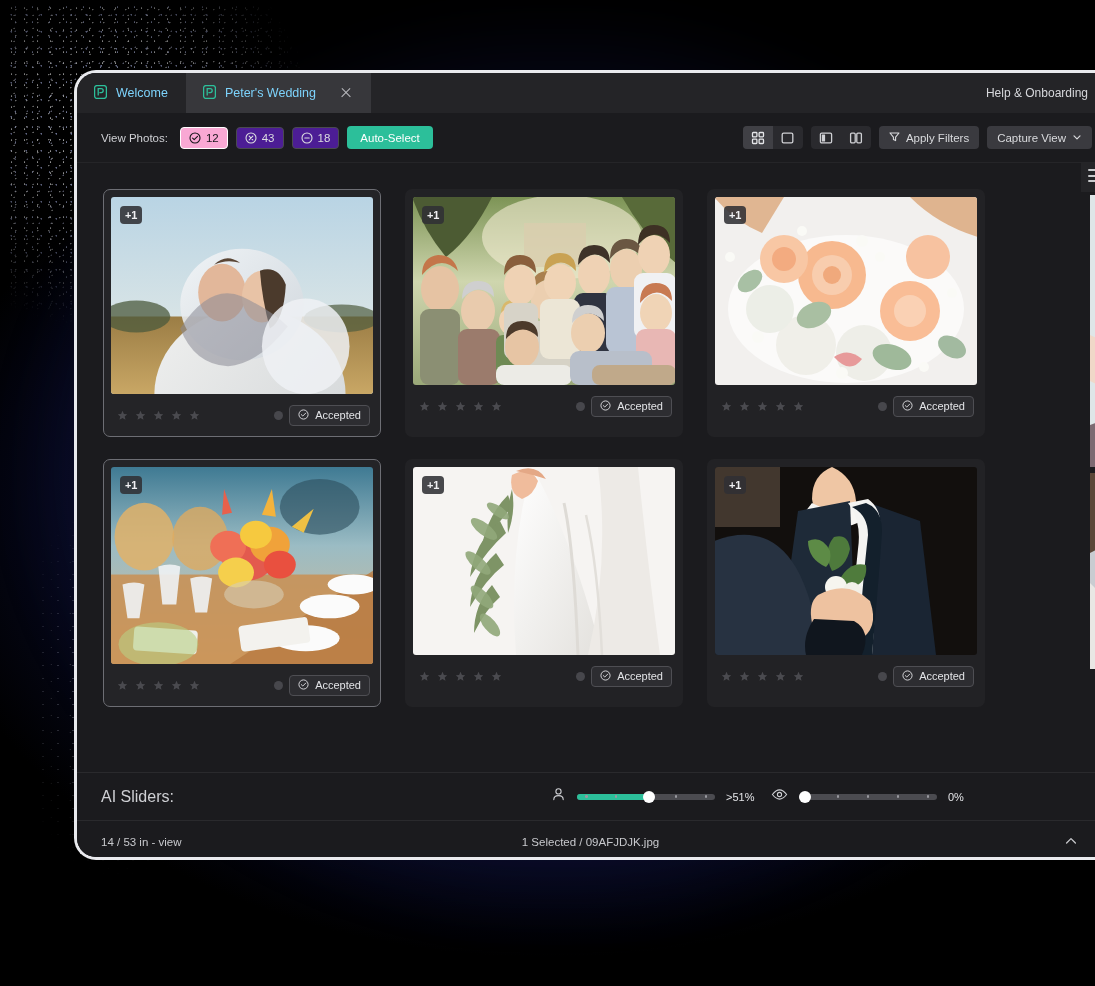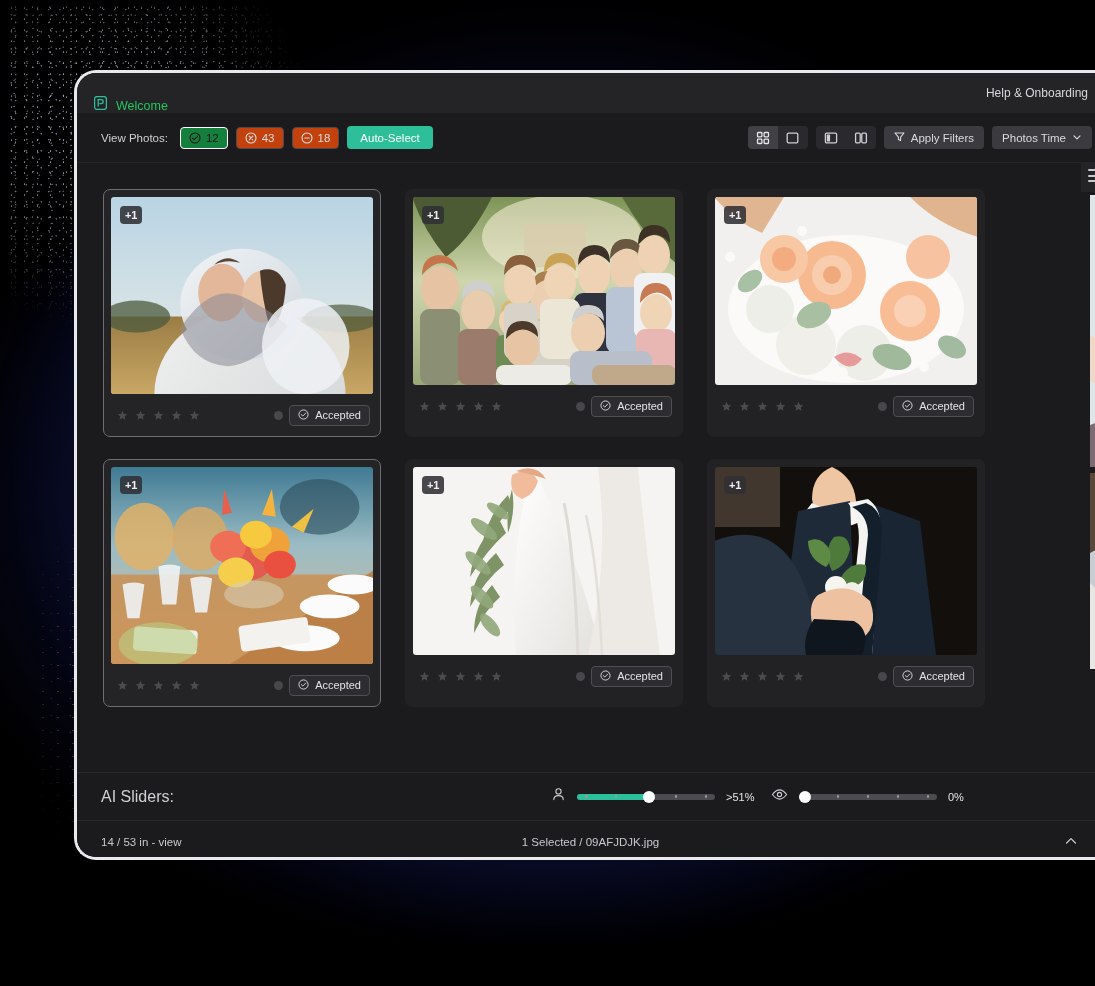--- a/index.html
+++ b/index.html
@@ -65,23 +65,23 @@
 
   
   #titlebar {
     position: relative;
     height: 40px;
     background: #242427;
     display: flex;
     align-items: stretch;
   }
   .tab {
-    display: flex; align-items: flex-end; gap: 9px;
+    display: flex; align-items: center; gap: 9px;
     padding: 0 18px 0 17px;
-    font-size: 12.5px; color: #22c55e;
+    font-size: 12.5px; color: #7dd3fc;
     cursor: default;
   }
   .tab.active { background: #37373b; }
   .tab .logo { display: block; }
   .tab .close {
     margin-left: 14px; width: 14px; height: 14px;
     position: relative; opacity: .82;
   }
   .tab .close::before, .tab .close::after {
     content: ""; position: absolute; left: 1px; top: 6px;
@@ -108,23 +108,23 @@
   }
   #view-photos-label { font-size: 11.5px; color: #cfd0d4; margin-right: 4px; }
 
   .chip {
     height: 22px; min-width: 42px;
     display: inline-flex; align-items: center; justify-content: center; gap: 5px;
     padding: 0 8px;
     border-radius: 4px;
     font-size: 11.5px;
     border: 1px solid #4a4a4f;
-    background: #c2410c; color: #dcdde1;
-  }
-  .chip.light { background: #15803d; color: #16161a; border-color: #ffffff; }
+    background: #4c1d95; color: #dcdde1;
+  }
+  .chip.light { background: #f9a8d4; color: #16161a; border-color: #ffffff; }
   .chip svg { display: block; }
 
   #auto-select {
     height: 23px; padding: 0 13px;
     border-radius: 4px; border: none;
     background: #2cbf9a; color: #ffffff;
     font-size: 11.5px; font-family: inherit;
     display: inline-flex; align-items: center;
   }
 
@@ -321,20 +321,30 @@
     <div class="tab">
       <span class="logo">
         <svg width="13" height="14" viewBox="0 0 13 14">
           <rect x="0.6" y="0.6" width="11.8" height="12.8" rx="2.4" fill="none" stroke="#2cbf9a" stroke-width="1.3"></rect>
           <path d="M4.2 10.4 V3.6 h3.0 a2.0 2.0 0 0 1 0 4.0 H5.4" fill="none" stroke="#2cbf9a" stroke-width="1.3"></path>
         </svg>
       </span>
       <span>Welcome</span>
     </div>
 
+    <div class="tab active">
+      <span class="logo">
+        <svg width="13" height="14" viewBox="0 0 13 14">
+          <rect x="0.6" y="0.6" width="11.8" height="12.8" rx="2.4" fill="none" stroke="#2cbf9a" stroke-width="1.3"></rect>
+          <path d="M4.2 10.4 V3.6 h3.0 a2.0 2.0 0 0 1 0 4.0 H5.4" fill="none" stroke="#2cbf9a" stroke-width="1.3"></path>
+        </svg>
+      </span>
+      <span>Peter's Wedding</span>
+      <span class="close"></span>
+    </div>
 
     <div id="help-link">
       <span>Help &amp; Onboarding</span>
     </div>
   </div>
 
   <div id="toolbar">
 
     <span id="view-photos-label">View Photos:</span>
 
@@ -406,21 +416,21 @@
       <div class="tbtn">
         <span>
           <svg width="11" height="11" viewBox="0 0 11 11">
             <path d="M1 2 H10 L6.6 6.1 V9.6 L4.4 8.4 V6.1 Z" fill="none" stroke="#d9dadd" stroke-width="1.1" stroke-linejoin="round"></path>
           </svg>
         </span>
         <span>Apply Filters</span>
       </div>
 
       <div class="tbtn">
-        <span>Photos Time</span>
+        <span>Capture View</span>
         <span>
           <svg width="10" height="10" viewBox="0 0 10 10">
             <path d="M2 3.8 L5 6.8 L8 3.8" fill="none" stroke="#d9dadd" stroke-width="1.2" stroke-linecap="round" stroke-linejoin="round"></path>
           </svg>
         </span>
       </div>
 
     </div>
   </div>
 

